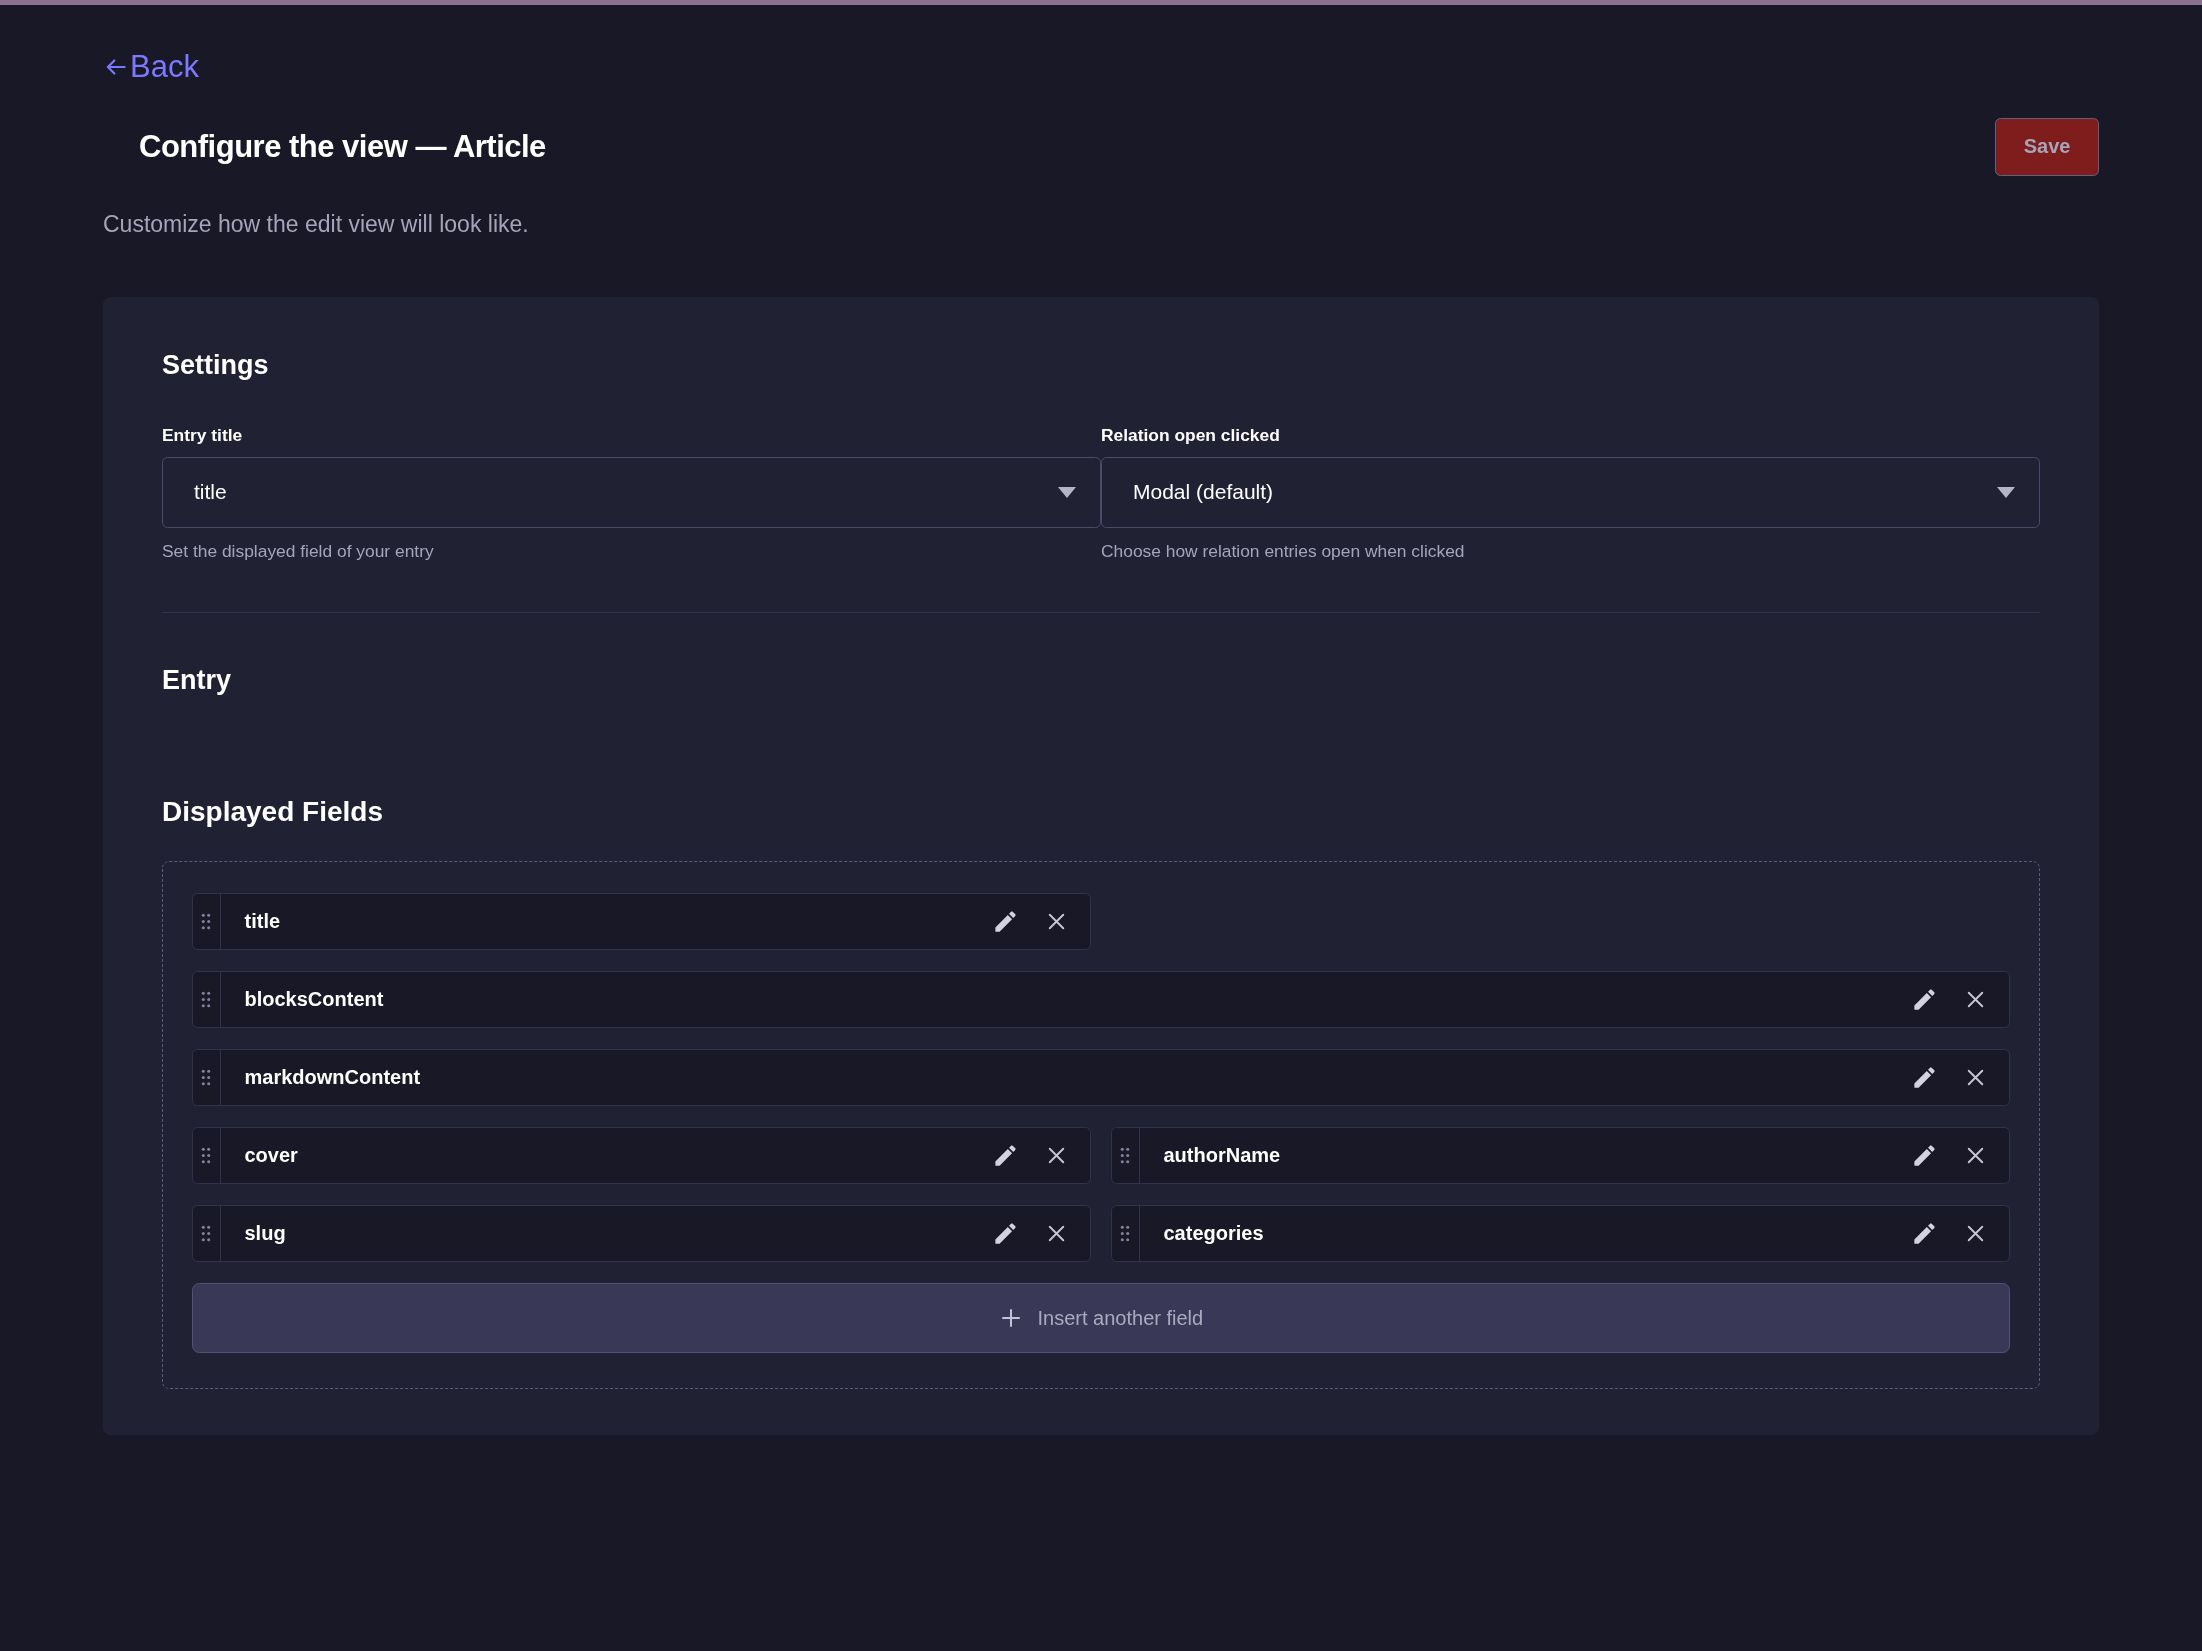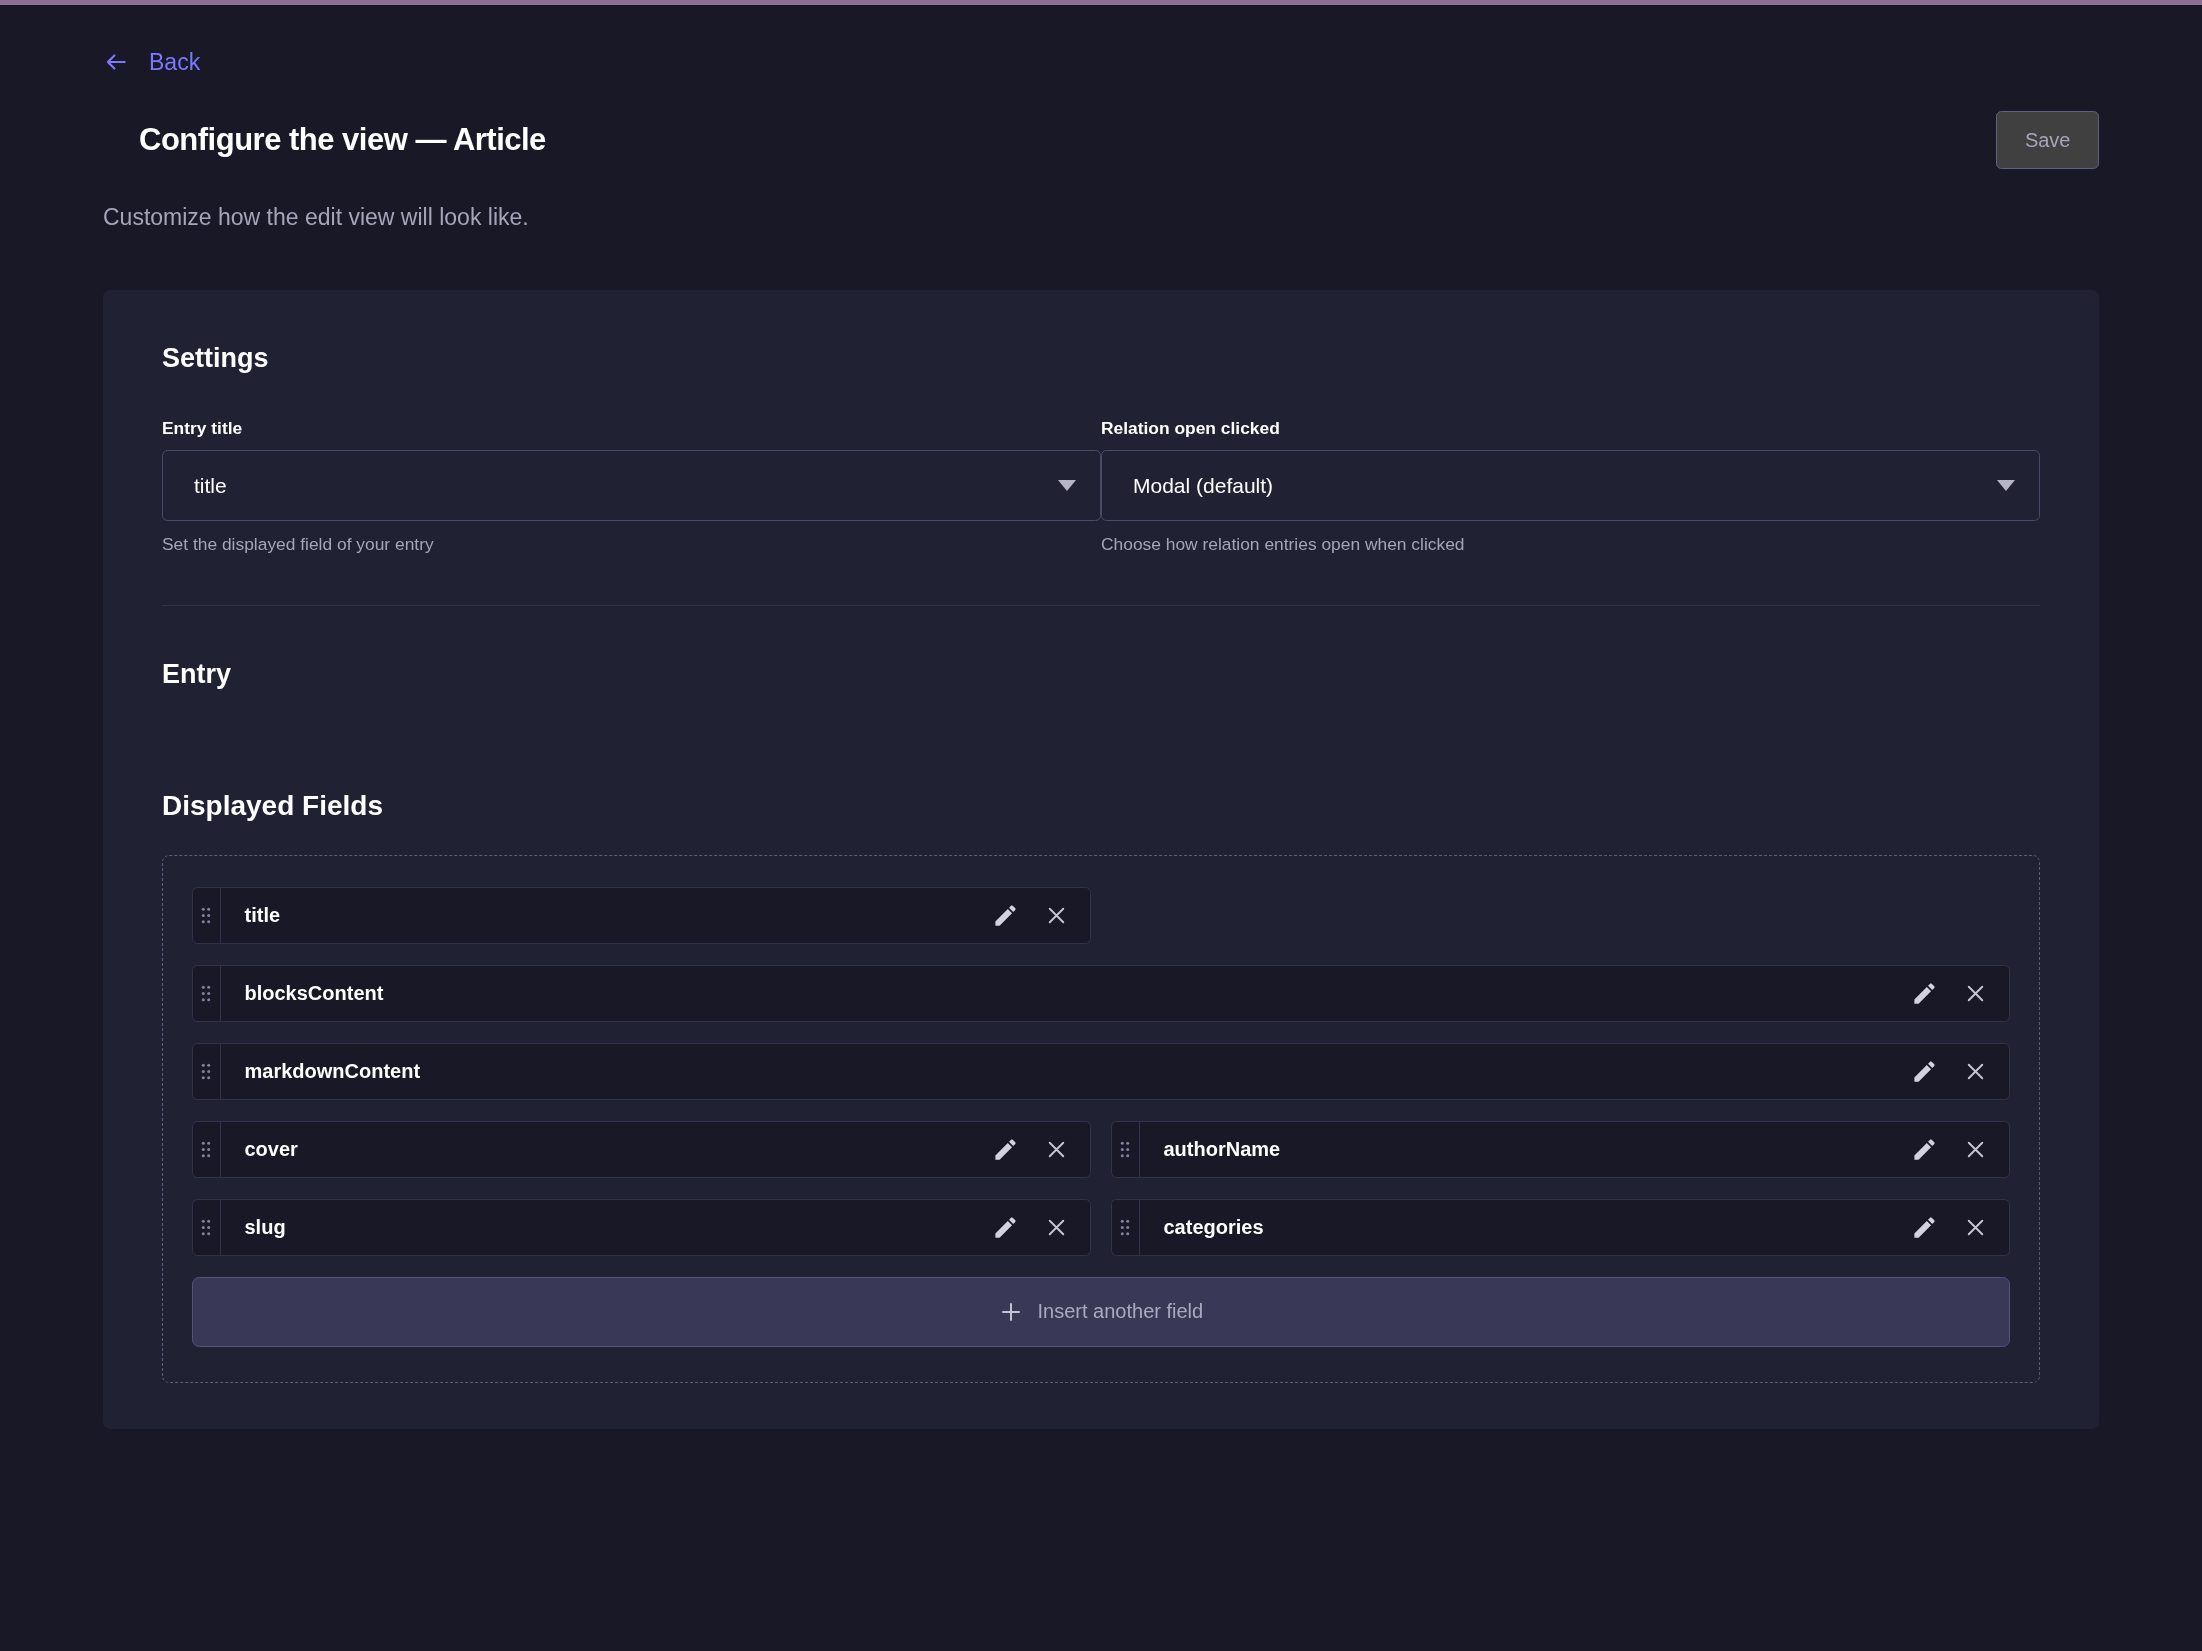--- a/index.html
+++ b/index.html
@@ -16,46 +16,46 @@
     width: 100%;
     background: #8e7191;
   }
   .content { padding: 0 103px; }
 
   
   .back-row {
     margin-top: 44px;
     display: inline-flex;
     align-items: center;
-    gap: 20px;
+    gap: 1px;
     color: #7b79ff;
-    font-size: 23px;
+    font-size: 31px;
     cursor: pointer;
     text-decoration: none;
   }
   .header-row {
     margin-top: 33px;
     display: flex;
     align-items: center;
   }
   .page-title {
     flex: 1;
     font-size: 31px;
     font-weight: 700;
     letter-spacing: -0.5px;
     margin-left: 36px;
   }
   .save-btn {
-    background: #404040;
+    background: #7f1d1d;
     border: 0.9px solid #606082;
     border-radius: 5.5px;
     padding: 0 27.5px;
     height: 58px;
     font-size: 20px;
-    font-weight: 400;
+    font-weight: 700;
     color: #a5a5ba;
     font-family: inherit;
     cursor: pointer;
   }
   .page-subtitle {
     margin-top: 35px;
     font-size: 23px;
     color: #a5a5ba;
   }
 

